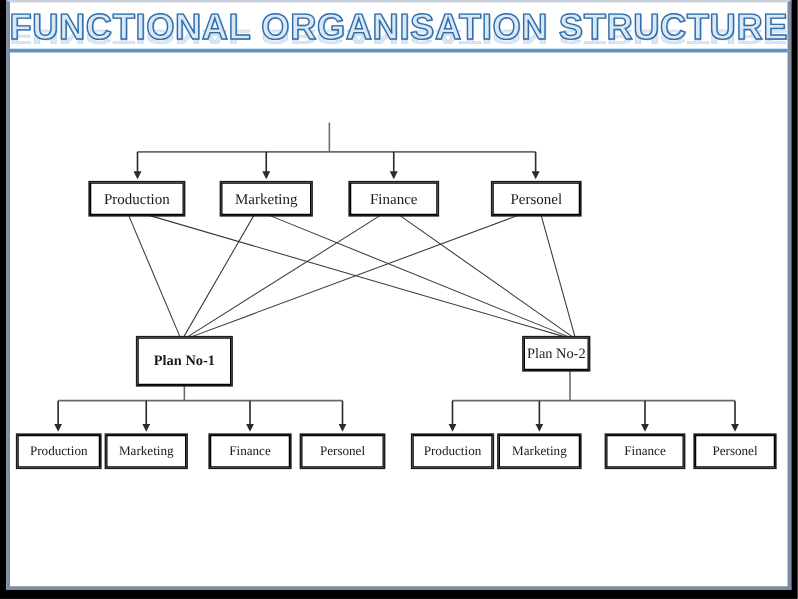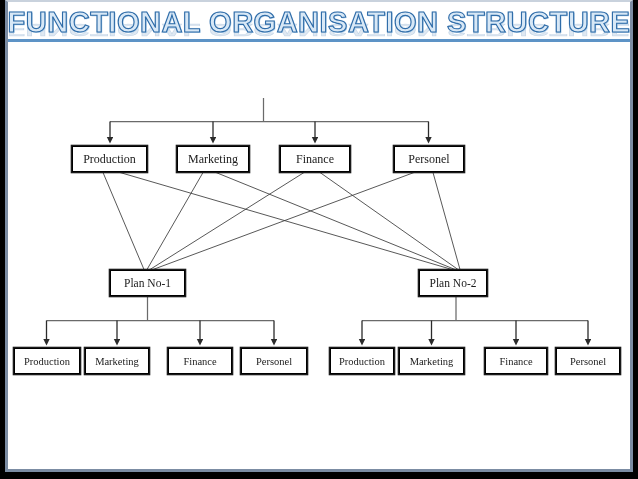--- a/index.html
+++ b/index.html
@@ -188,24 +188,24 @@
   <div class="node l2" style="left:177px; top:146px; width:72px; height:26px;">
     <span>Marketing</span>
   </div>
   <div class="node l2" style="left:280px; top:146px; width:70px; height:26px;">
     <span>Finance</span>
   </div>
   <div class="node l2" style="left:394px; top:146px; width:70px; height:26px;">
     <span>Personel</span>
   </div>
 
-  <div class="node l3" style="left:110px; top:270px; width:75px; height:26px;">
+  <div class="node l3" style="left:110px; top:270px; width:75px; height:38px;font-weight:bold;">
     <span>Plan No-1</span>
   </div>
-  <div class="node l3" style="left:419px; top:270px; width:68px; height:26px;">
+  <div class="node l3" style="left:419px; top:270px; width:52px; height:26px;">
     <span>Plan No-2</span>
   </div>
 
   <div class="node l4" style="left:14px; top:348px; width:66px; height:26px;">
     <span>Production</span>
   </div>
   <div class="node l4" style="left:85px; top:348px; width:64px; height:26px;">
     <span>Marketing</span>
   </div>
   <div class="node l4" style="left:168px; top:348px; width:64px; height:26px;">

